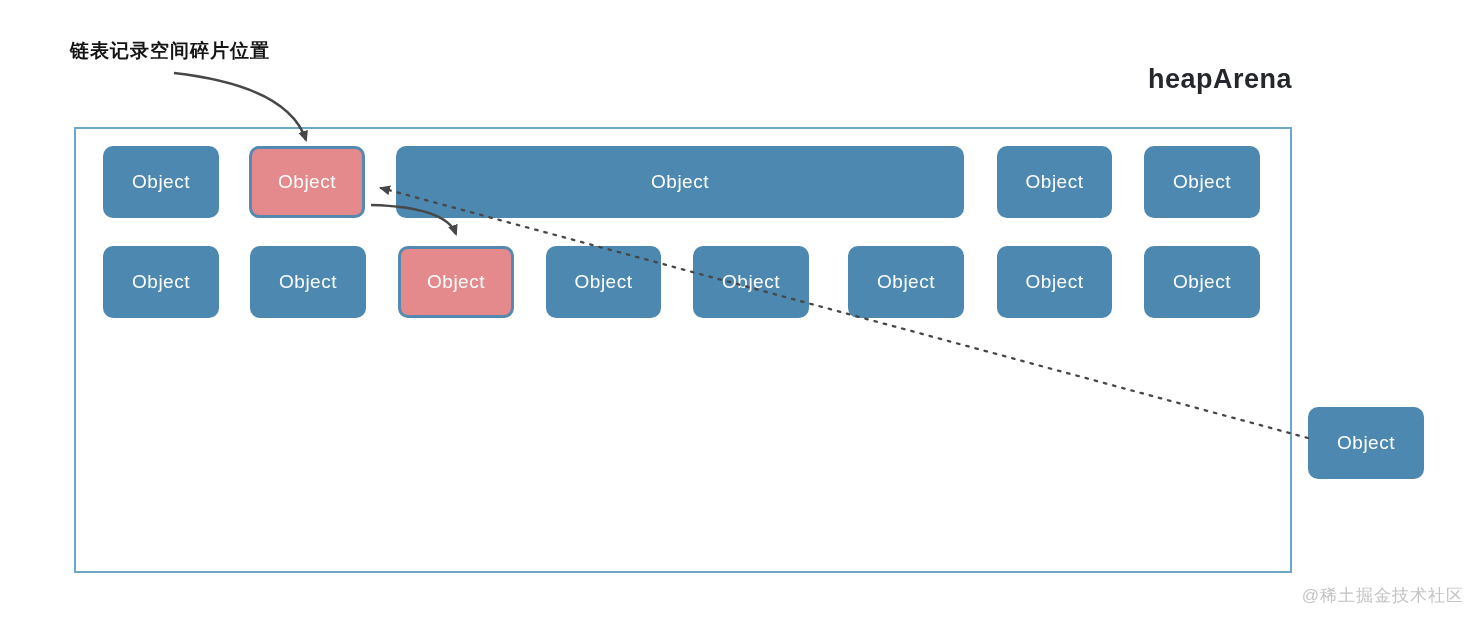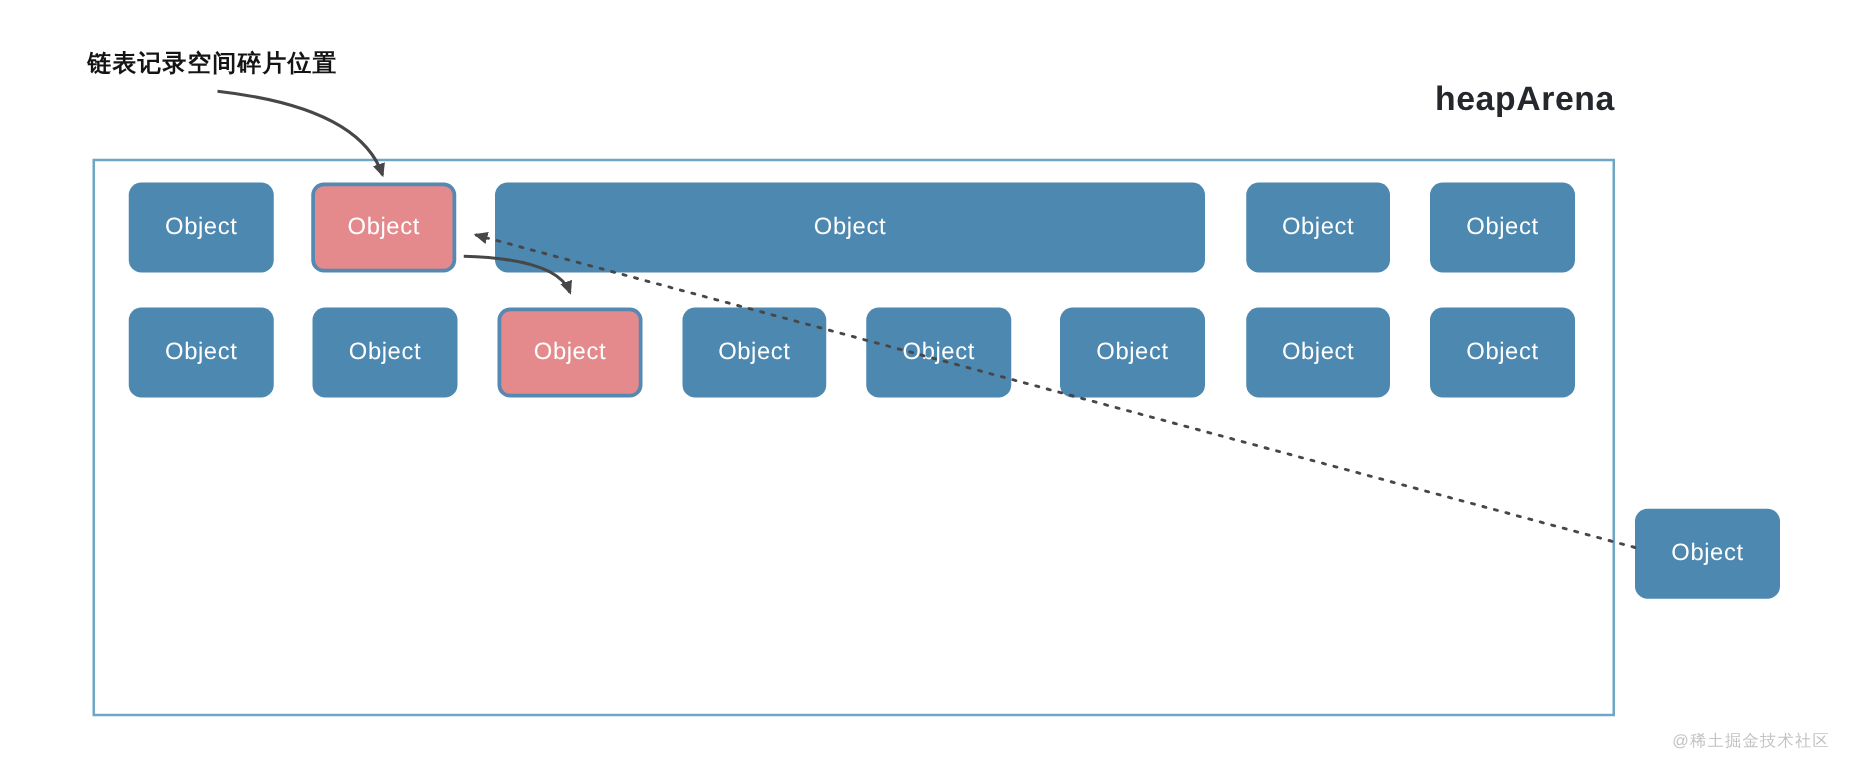--- a/index.html
+++ b/index.html
@@ -25,21 +25,21 @@
     background:#4d88b0;color:#ffffff;font-size:19px;font-weight:normal;
     box-sizing:border-box;letter-spacing:0.5px;
   }
   .obj.red{background:#e48a8c;border:3px solid #5589b1;}
   .overlay{
     position:absolute;left:0;top:0;width:1482px;height:625px;
     pointer-events:none;z-index:5;
   }
   .watermark{
     position:absolute;right:18px;top:584px;
-    font-size:13px;color:#c3c3c3;letter-spacing:1px;z-index:6;
+    font-size:17px;color:#c3c3c3;letter-spacing:1px;z-index:6;
   }
 </style>
 </head>
 <body>
 
 <div class="canvas">
 
   <div class="annotation">链表记录空间碎片位置</div>
   <div class="title">heapArena</div>
 

